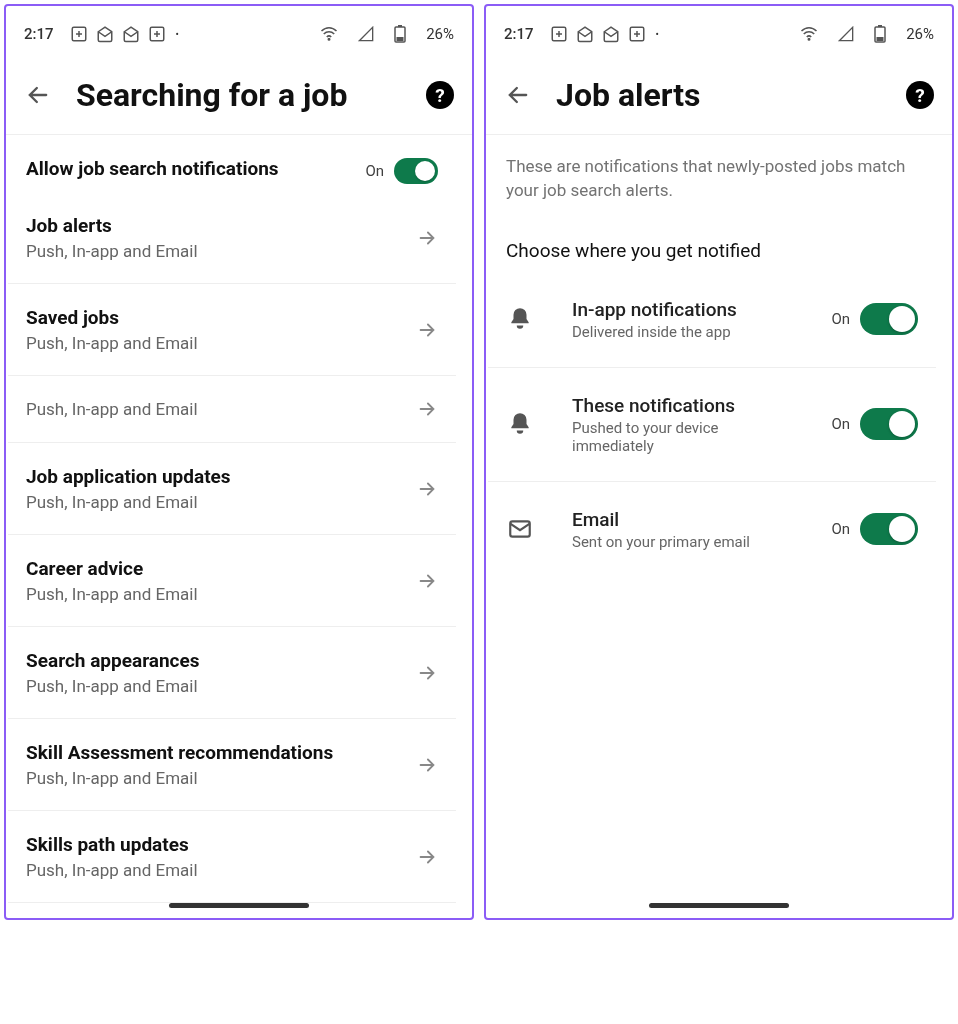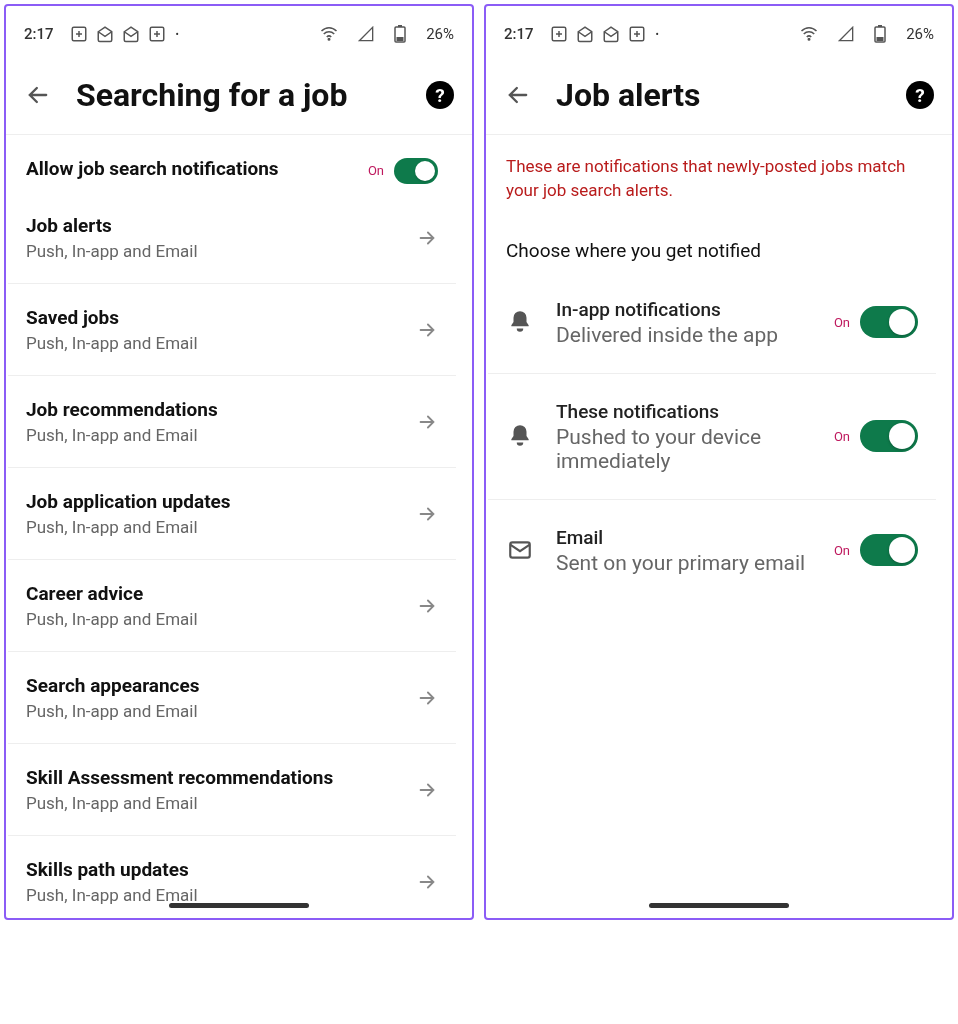--- a/index.html
+++ b/index.html
@@ -82,61 +82,61 @@
   font-size: 19px;
   font-weight: 700;
   color: #111;
   margin-bottom: 4px;
 }
 .setting-sub {
   font-size: 17px;
   color: #666;
 }
 .toggle-wrap { display:flex; align-items:center; gap:10px; }
-.toggle-state { font-size: 13px; color: #be185d; }
+.toggle-state { font-size: 15px; color: #404040; }
 .toggle {
   width: 44px; height: 26px;
   border-radius: 13px;
   background: #0e7a4b;
   position: relative;
 }
 .toggle::after {
   content: "";
   position: absolute;
   width: 20px; height: 20px;
   border-radius: 50%;
   background: #fff;
   top: 3px; right: 3px;
   box-shadow: 0 1px 2px rgba(0,0,0,0.2);
 }
 .chevron { color: #888; }
 
 .intro {
   padding: 20px 18px 10px 18px;
   font-size: 17px;
-  color: #b91c1c;
+  color: #737373;
   line-height: 1.4;
 }
 .section-heading {
   padding: 26px 18px 10px 18px;
   font-size: 19px;
   font-weight: 400;
   color: #111;
 }
 .notif-row {
   display: flex;
   padding: 26px 18px;
-  gap: 22px;
+  gap: 38px;
   border-bottom: 1px solid #eee;
 }
 .notif-row:last-of-type { border-bottom: none; }
 .notif-icon { width:28px; flex-shrink:0; color:#555;}
 .notif-texts { flex: 1; }
 .notif-title { font-size: 19px; color: #222; font-weight: 500; margin-bottom:2px; }
-.notif-sub { font-size: 21px; color: #666; }
+.notif-sub { font-size: 15px; color: #666; }
 .toggle-large {
   width: 58px; height: 32px; border-radius: 16px; background:#0e7a4b; position:relative;
 }
 .toggle-large::after {
   content:""; position:absolute; width:26px; height:26px; border-radius:50%; background:#fff;
   top:3px; right:3px; box-shadow:0 1px 3px rgba(0,0,0,0.25);
 }
 
 .home-indicator {
   position: absolute;
@@ -244,21 +244,20 @@
       <div class="setting-sub">Push, In-app and Email</div>
     </div>
     <span class="chevron icon">
       <svg width="22" height="22" viewBox="0 0 24 24" fill="none" stroke="#888" stroke-width="2" stroke-linecap="round">
               <path d="M5 12h14M13 6l6 6-6 6"></path>
             </svg>
     </span>
         </div>
         <div class="setting-row">
     <div class="setting-texts">
-      <div class="setting-title">Job recommendations</div>
       <div class="setting-sub">Push, In-app and Email</div>
     </div>
     <span class="chevron icon">
       <svg width="22" height="22" viewBox="0 0 24 24" fill="none" stroke="#888" stroke-width="2" stroke-linecap="round">
               <path d="M5 12h14M13 6l6 6-6 6"></path>
             </svg>
     </span>
         </div>
         <div class="setting-row">
     <div class="setting-texts">

